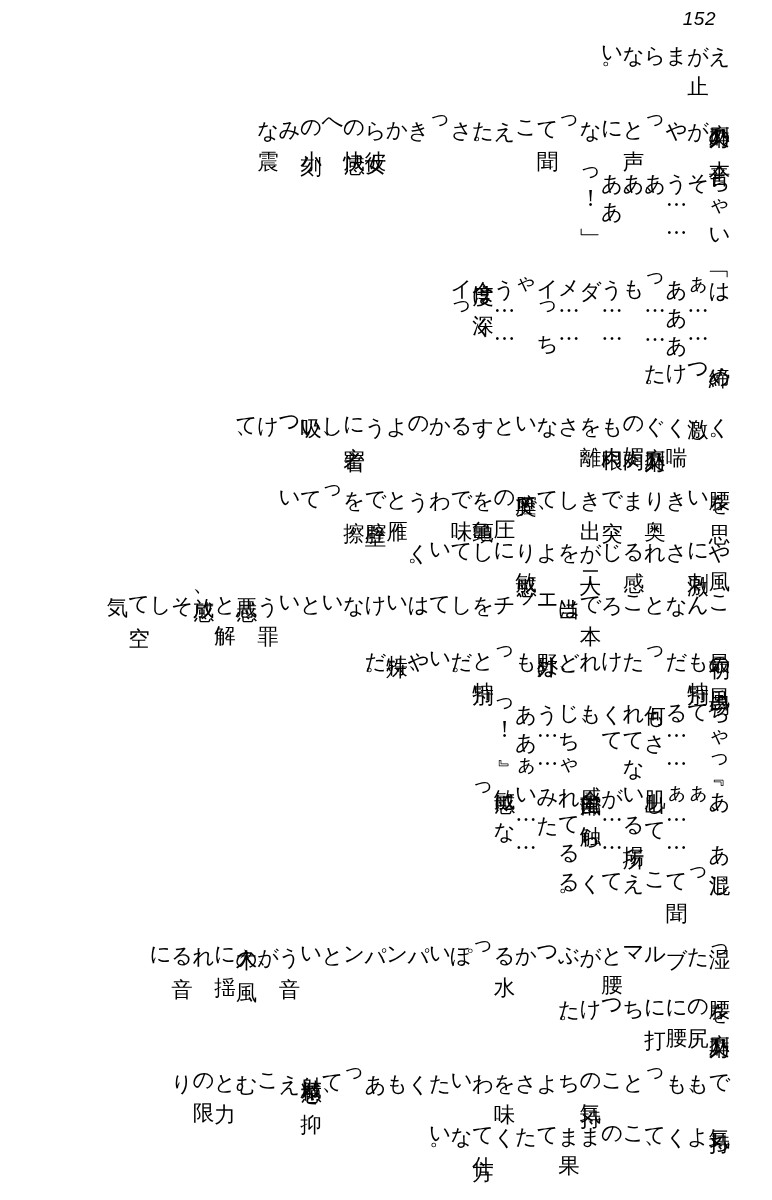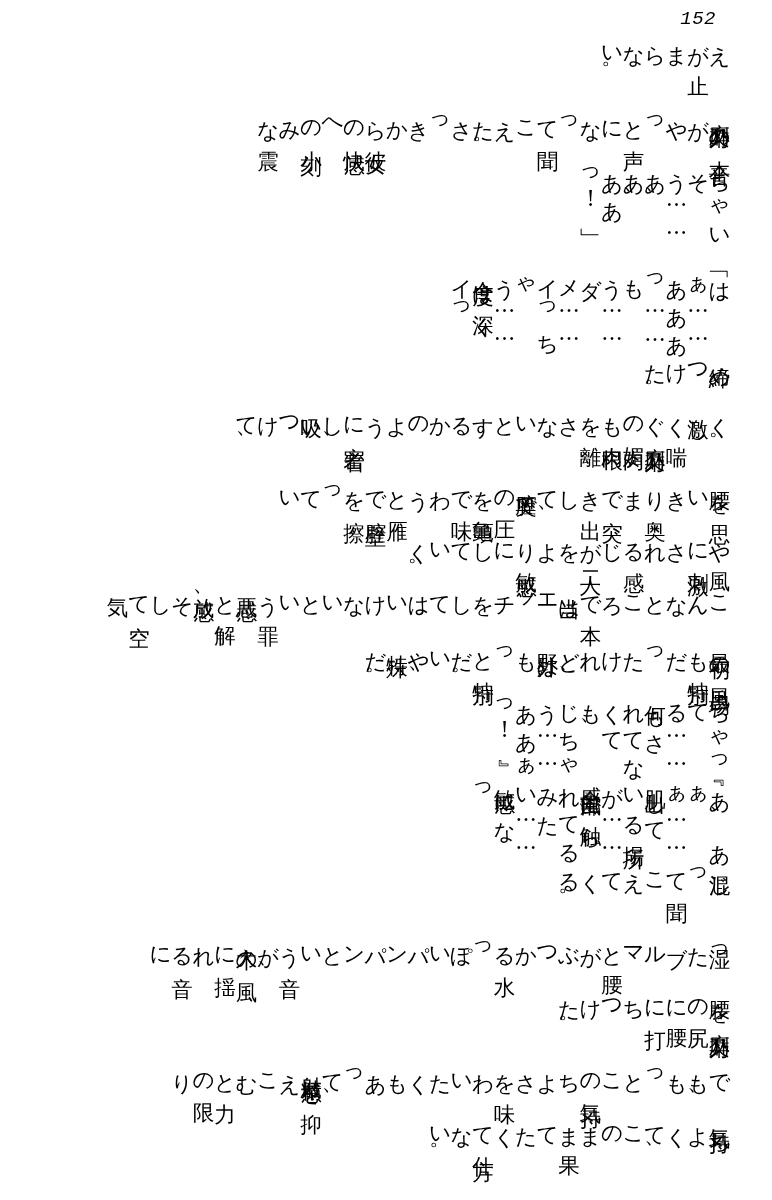--- a/index.html
+++ b/index.html
@@ -13,21 +13,21 @@
     height: 1200px;
     background: #ffffff;
     overflow: hidden;
     font-family: "DejaVu Serif", "Liberation Serif", serif;
     color: #000000;
   }
   #page-number {
     position: absolute;
     top: 8px;
     right: 56px;
-    font-family: Liberation Mono, monospace;
+    font-family: Liberation Sans, sans-serif;
     font-style: italic;
     font-size: 19px;
     color: #000;
     letter-spacing: 0.5px;
     margin-left: 32px;
   }
   #body-text {
     position: absolute;
     top: 60px;
     right: 42px;

